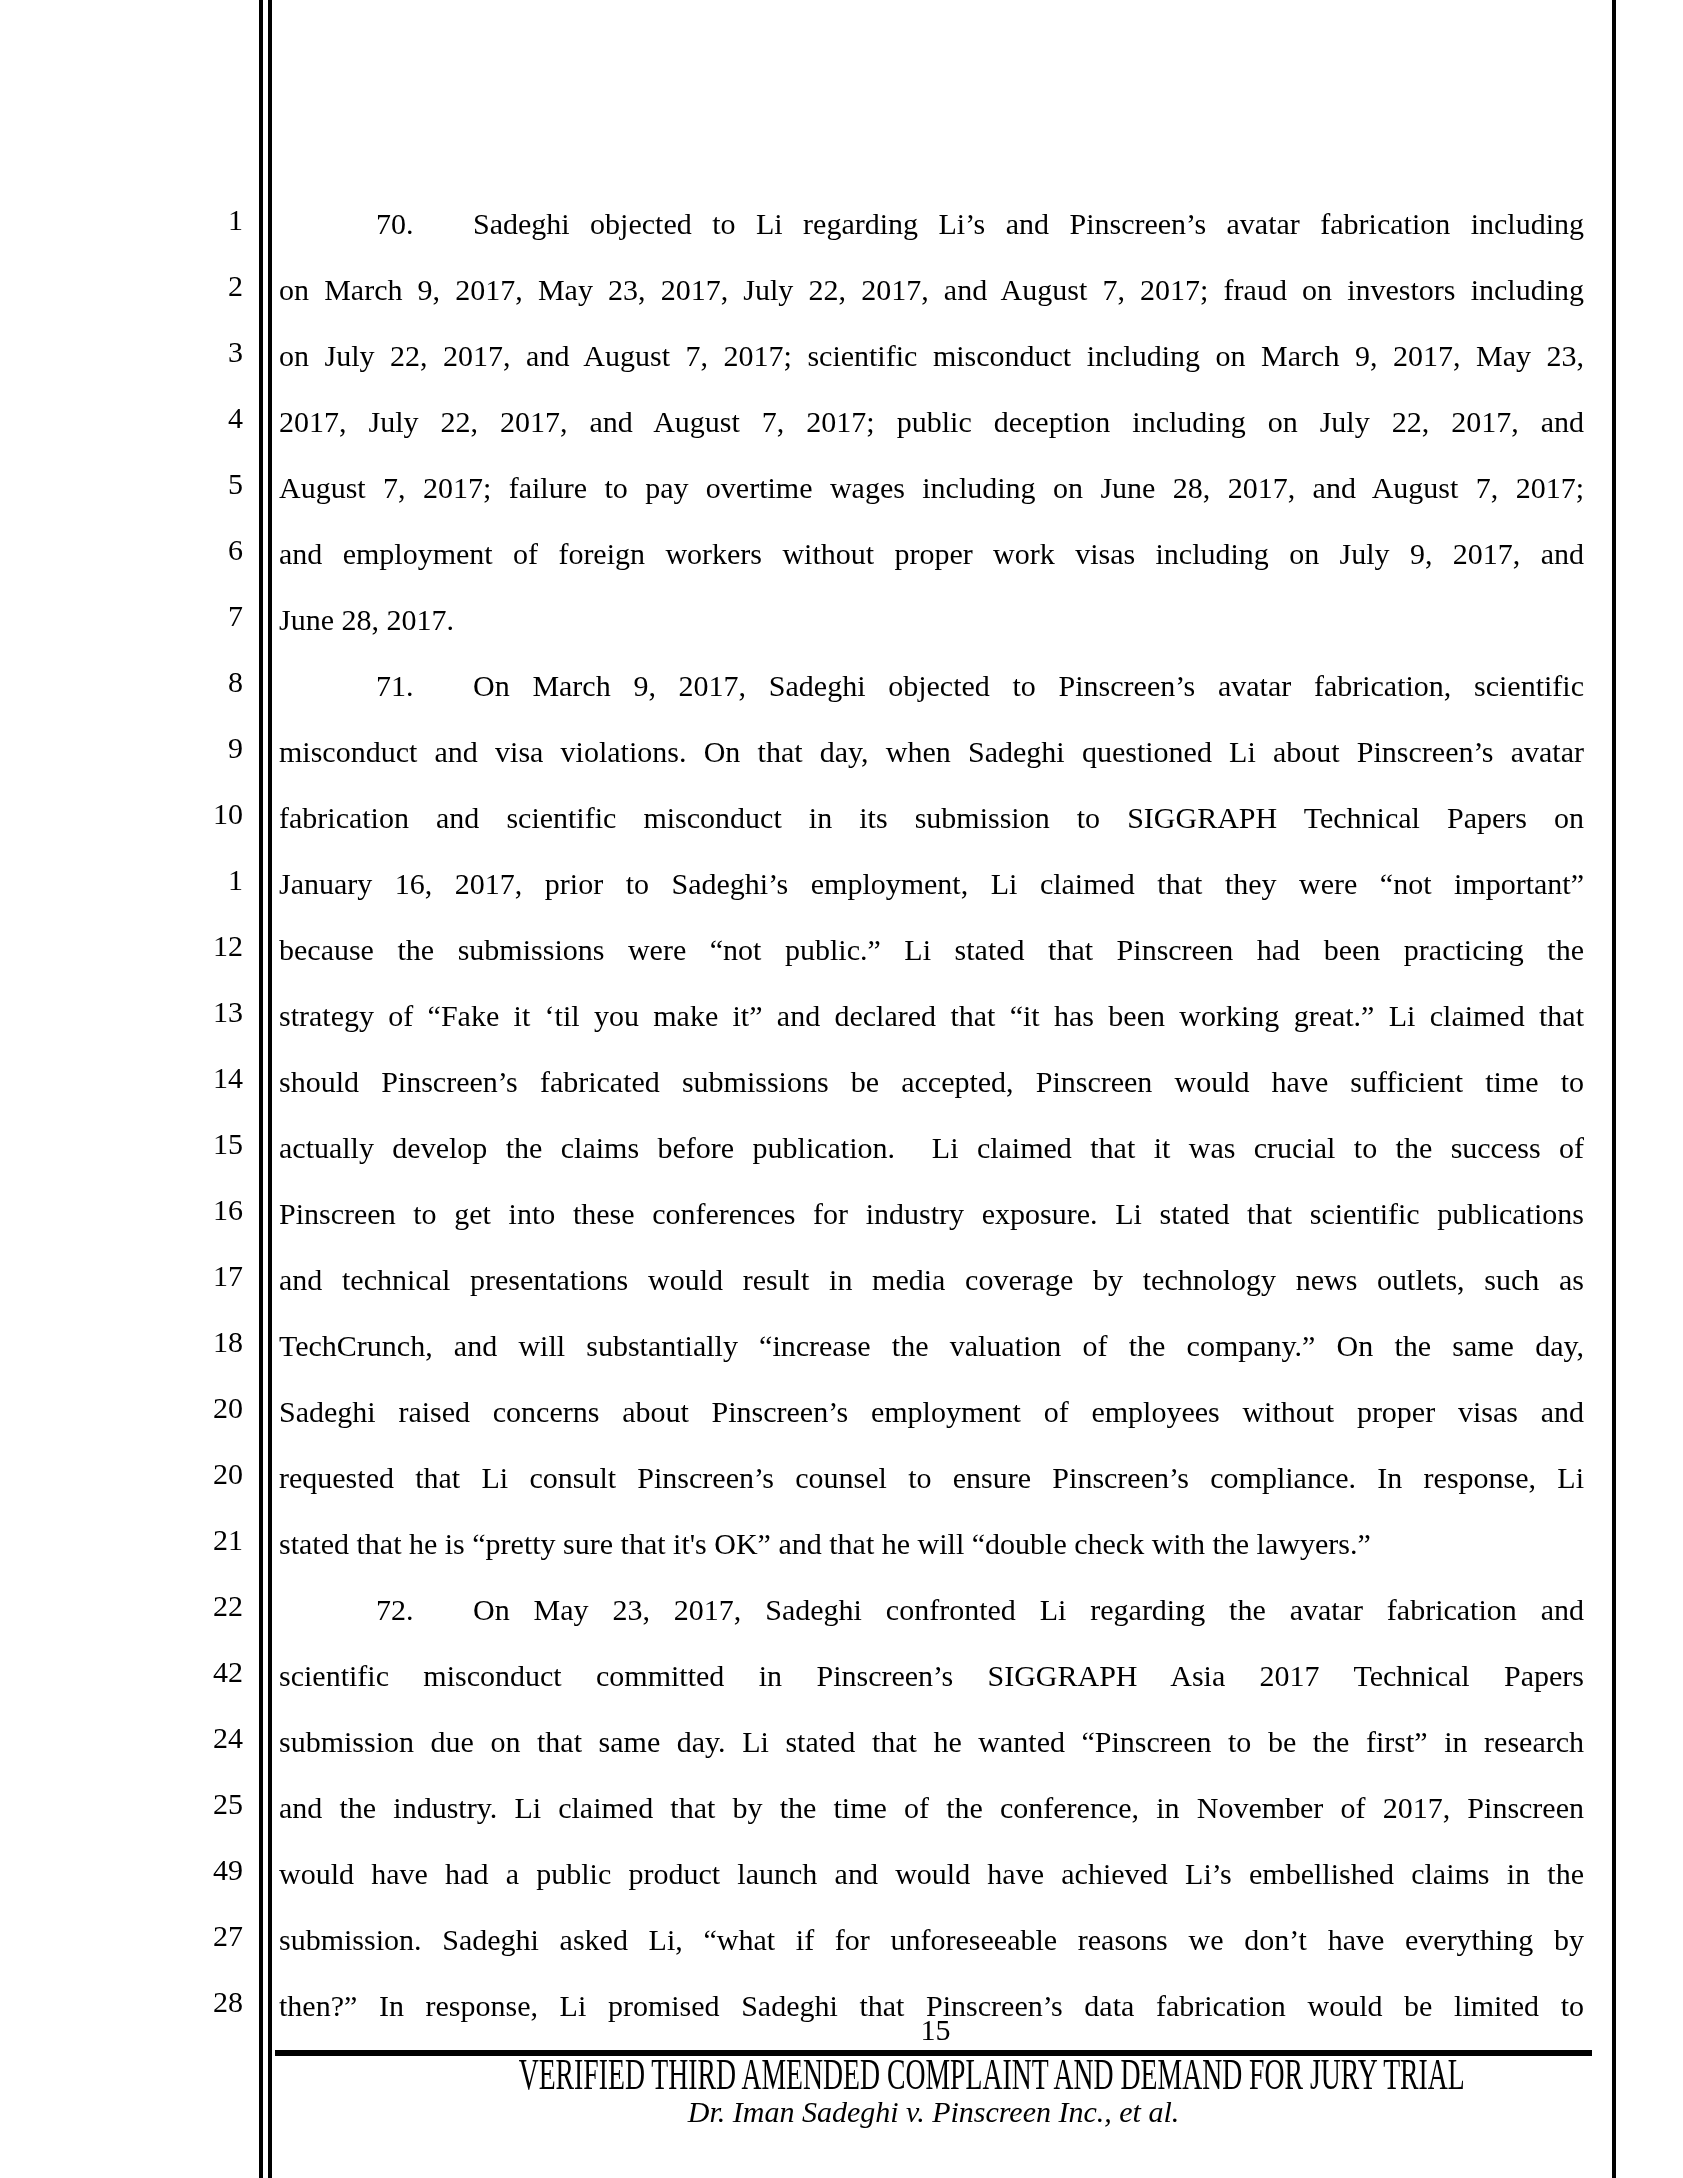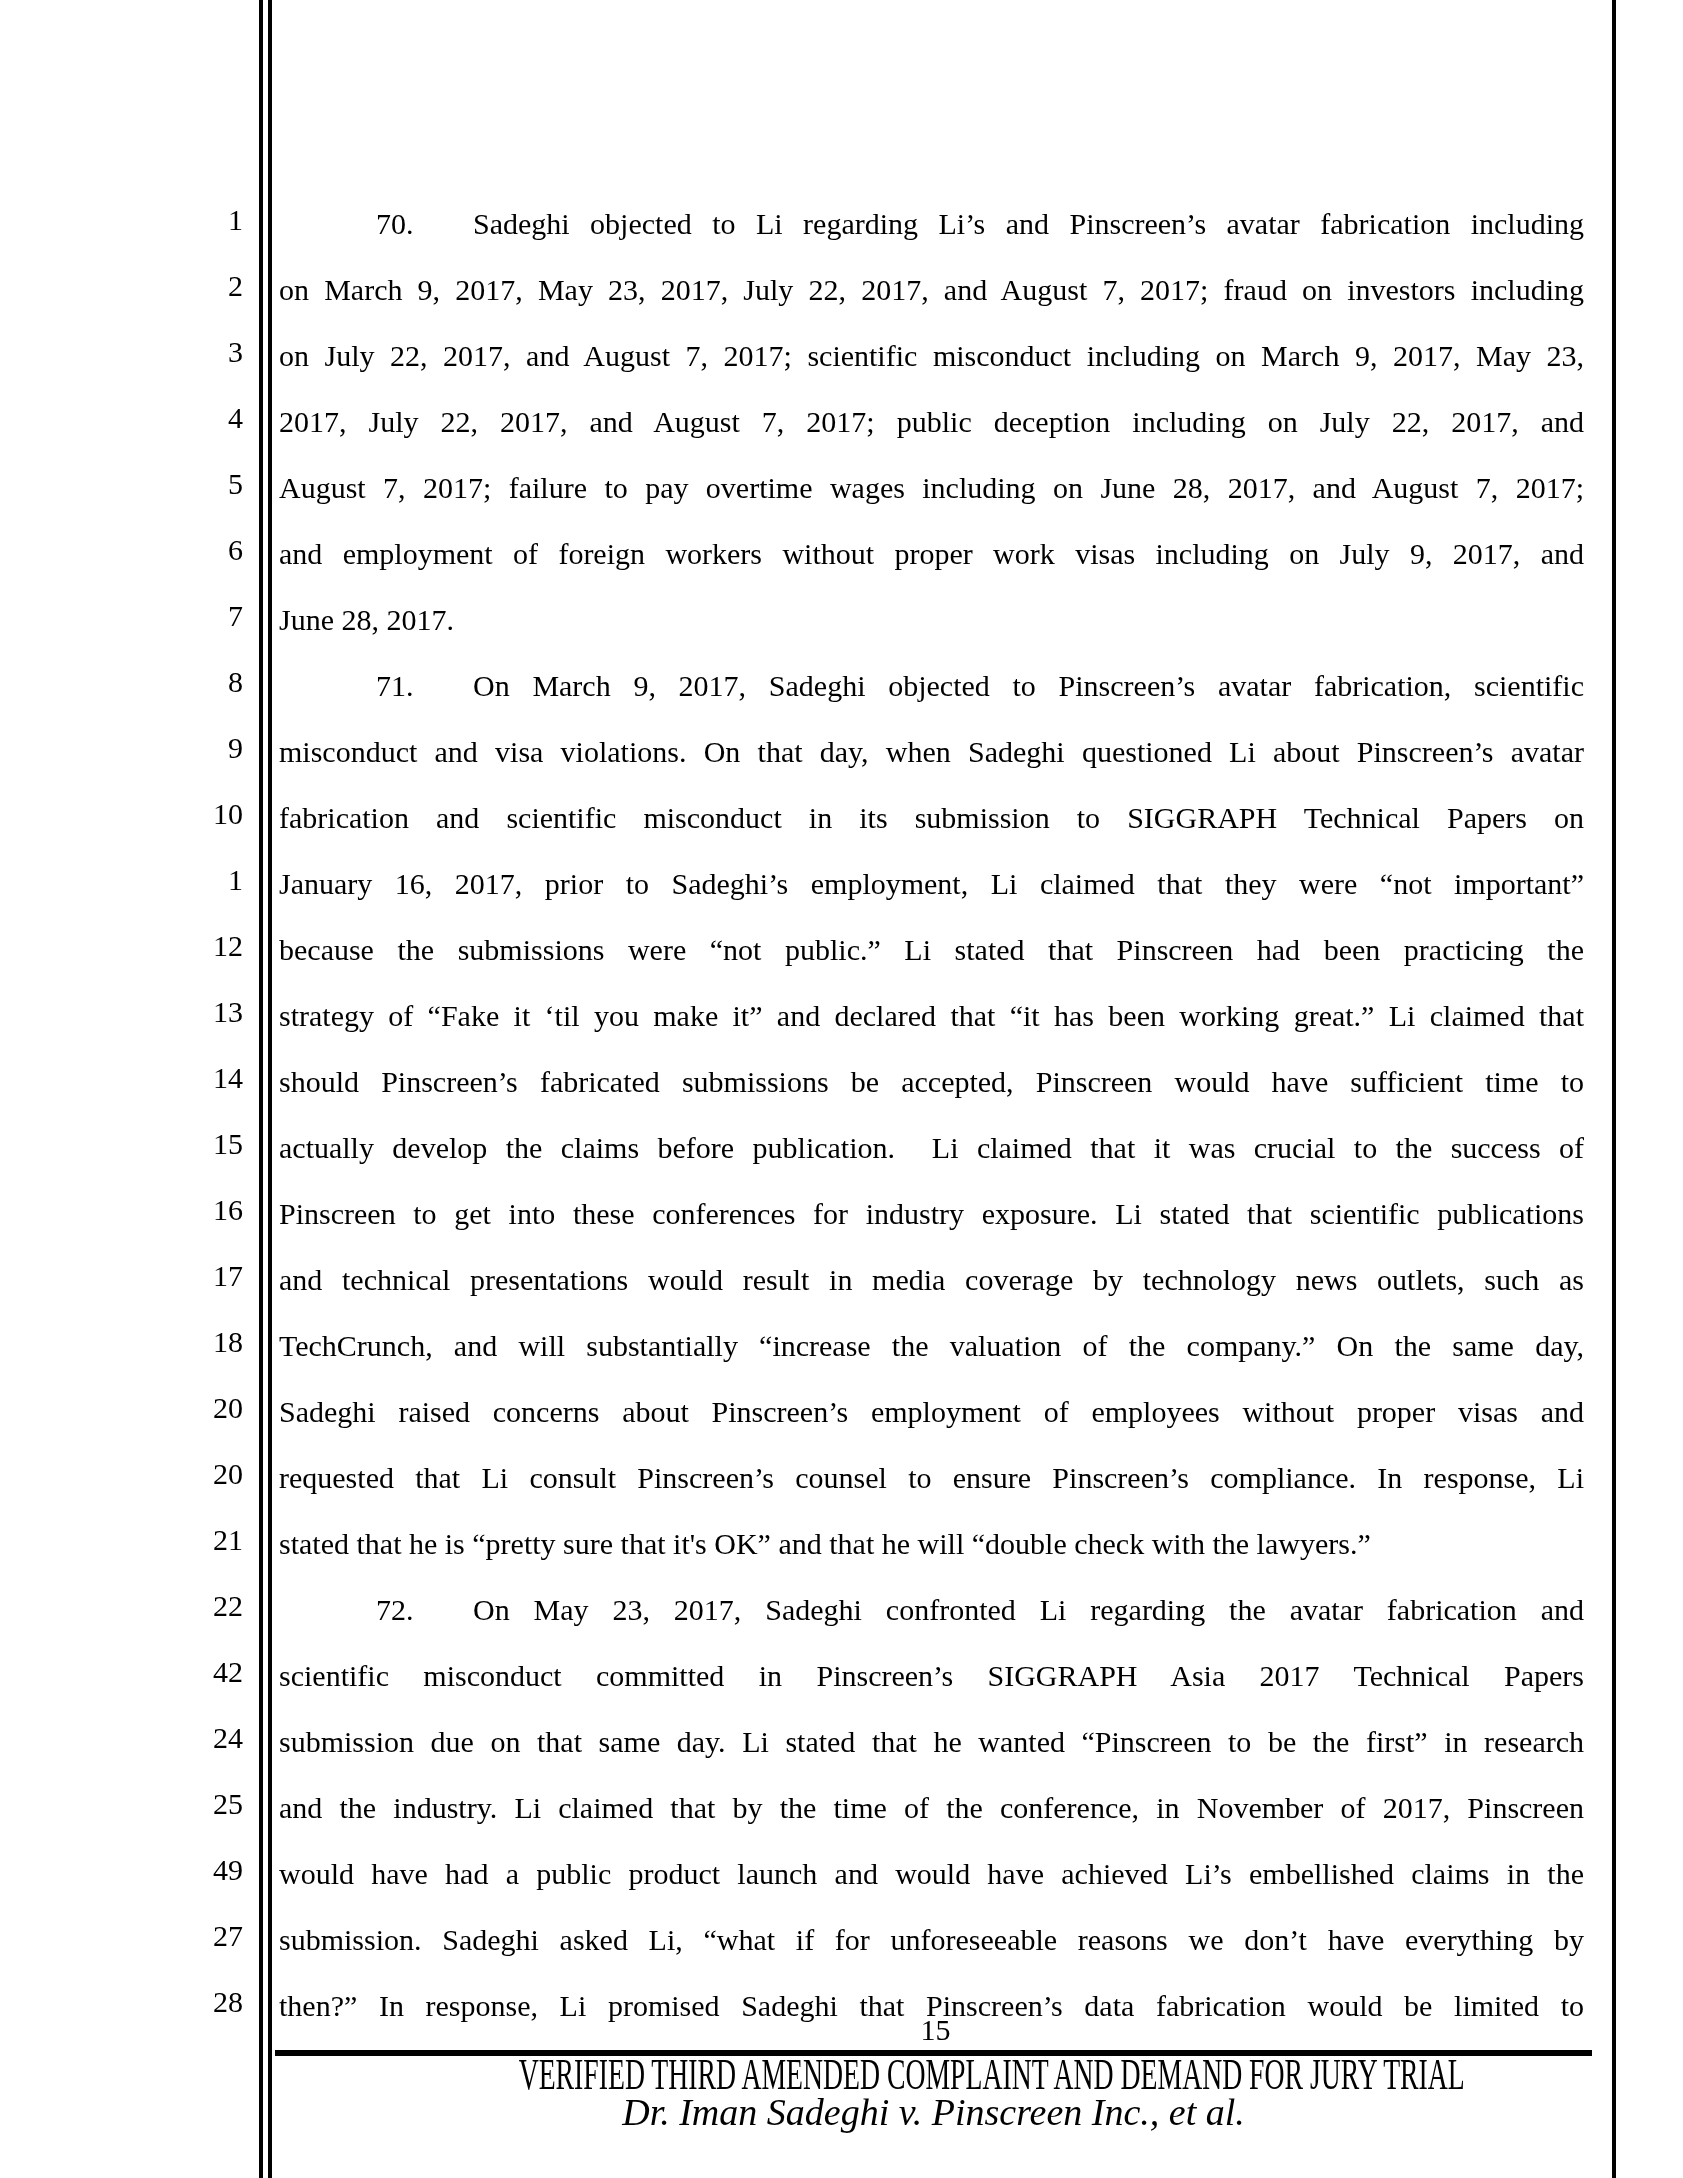--- a/index.html
+++ b/index.html
@@ -44,21 +44,21 @@
   .footer-rule{
     position:absolute;left:275px;top:2050px;width:1317px;height:6px;background:#000;
   }
   .footer-title{
     position:absolute;left:275px;top:2051px;width:1317px;
     font-size:44px;line-height:48px;text-align:center;white-space:nowrap;
     transform:scaleX(0.63);transform-origin:center center;
   }
   .footer-case{
     position:absolute;left:275px;top:2092px;width:1317px;
-    font-size:38px;line-height:40px;text-align:center;font-style:italic;white-space:nowrap;
+    font-size:30px;line-height:40px;text-align:center;font-style:italic;white-space:nowrap;
   }
 </style>
 </head>
 <body>
 
 <div class="page">
   <div class="left-double-rule"></div>
   <div class="right-rule"></div>
 
   <div class="nums" id="numsCol">

